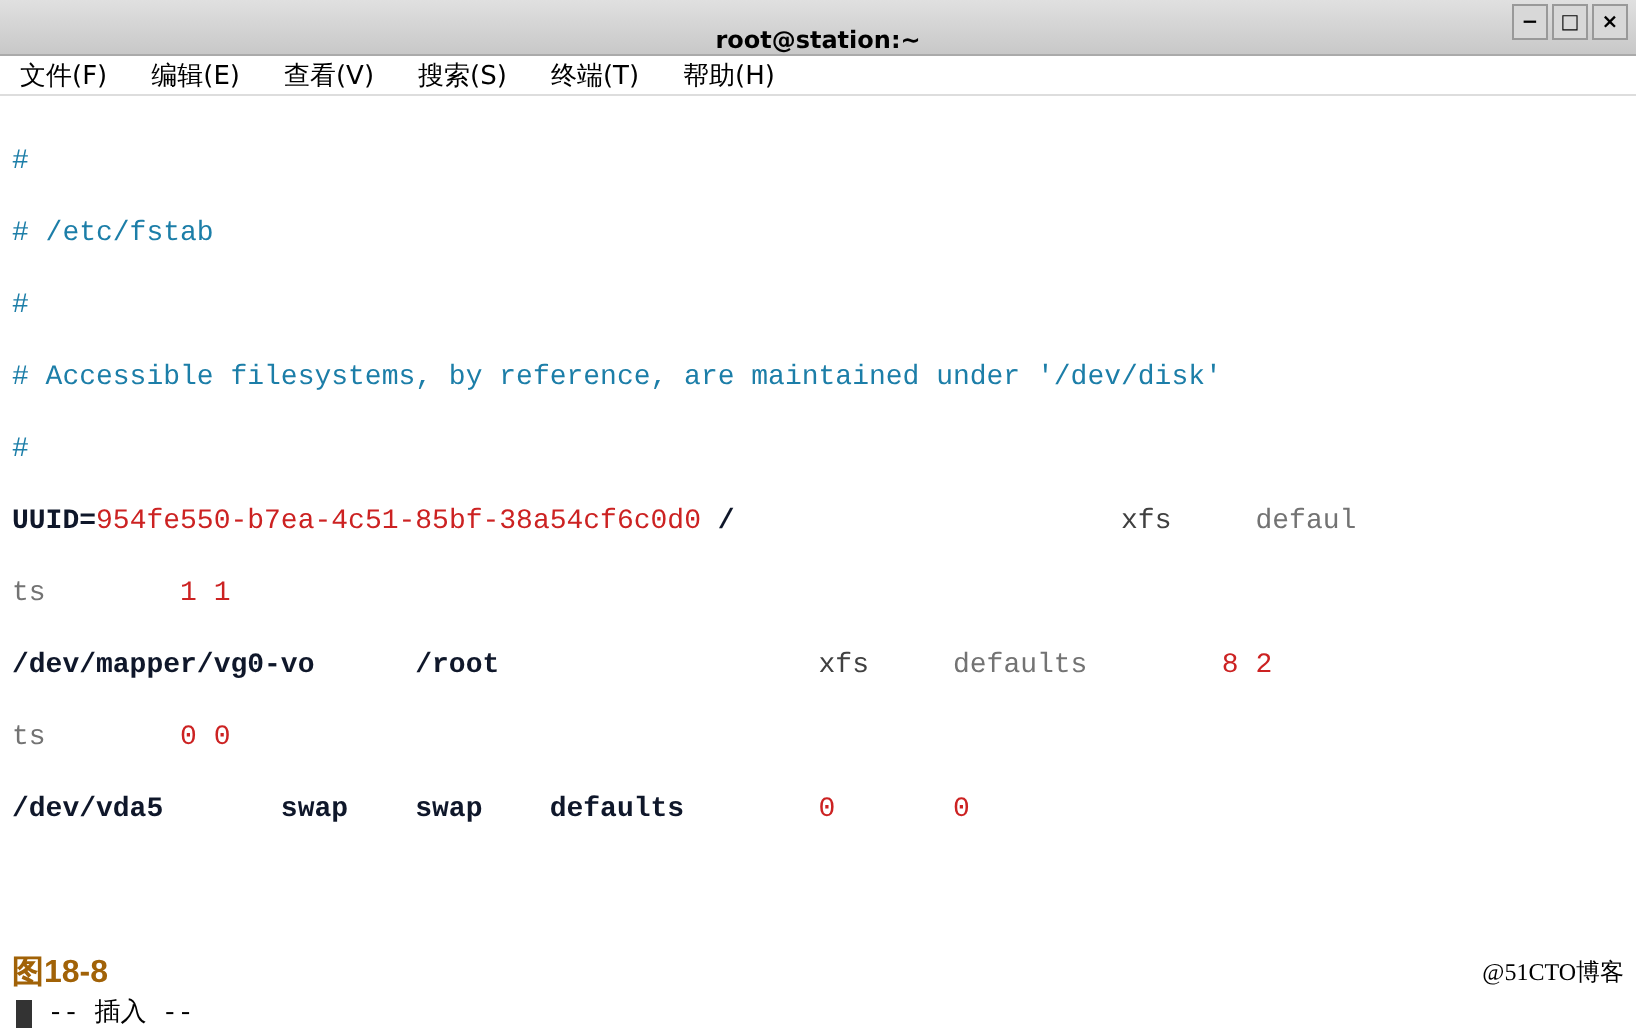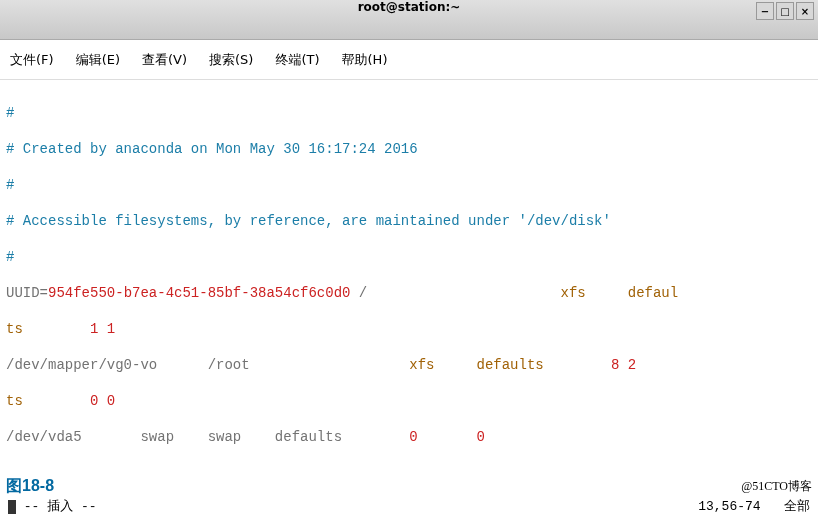--- a/index.html
+++ b/index.html
@@ -1,28 +1,28 @@
 <!DOCTYPE html>
 <html><head>
 <meta charset="utf-8">
 <style>
   * { margin: 0; padding: 0; box-sizing: border-box; }
   body { width: 818px; height: 517px; font-family: "DejaVu Sans", sans-serif; background: #fff; overflow: hidden; }
-  .titlebar { height: 40px; background: linear-gradient(#e0e0e0,#c8c8c8); display: flex; align-items: flex-start; justify-content: center; position: relative; border-bottom: 1px solid #aaa; font-size: 12px; font-weight: bold; }
+  .titlebar { height: 28px; background: linear-gradient(#e0e0e0,#c8c8c8); display: flex; align-items: flex-end; justify-content: center; position: relative; border-bottom: 1px solid #aaa; font-size: 12px; font-weight: bold; }
   .win-controls { position: absolute; right: 4px; top: 2px; display: flex; gap: 2px; }
   .win-btn { width: 18px; height: 18px; background: #d8d8d8; border: 1px solid #999; display: flex; align-items: center; justify-content: center; font-size: 10px; cursor: pointer; }
-  .menubar { height: 40px; display: flex; align-items: center; padding: 0 6px; gap: 14px; font-size: 13px; border-bottom: 1px solid #ddd; text-align: right; }
+  .menubar { height: 20px; display: flex; align-items: center; padding: 0 6px; gap: 14px; font-size: 13px; border-bottom: 1px solid #ddd; text-align: right; }
   .menubar span { cursor: pointer; padding: 2px 4px; }
   .terminal { font-family: "Courier New", monospace; font-size: 14px; line-height: 18px; padding: 6px 6px 0 6px; white-space: pre; position: relative; }
   .c-comment { color: #1c7ea8; }
-  .c-dark { color: #737373; }
+  .c-dark { color: #0f172a; font-weight: bold; }
   .c-red { color: #c22; }
-  .c-green { color: #a16207; }
-  .c-olive { color: #a16207; text-align: right; }
-  .figlabel { position: absolute; bottom: 20px; left: 6px; color: #0369a1; font-weight: bold; font-family: sans-serif; font-size: 16px; }
+  .c-green { color: #404040; }
+  .c-olive { color: #737373; text-align: right; }
+  .figlabel { position: absolute; bottom: 20px; left: 6px; color: #a16207; font-weight: bold; font-family: sans-serif; font-size: 16px; }
   .statusline { position: absolute; bottom: 2px; left: 0; right: 0; padding: 0 8px; font-family: "Courier New", monospace; font-size: 13px; display: flex; justify-content: space-between; }
   .watermark { position: absolute; bottom: 22px; right: 6px; color: #000000; font-size: 12px; font-family: Liberation Serif, serif; }
   .cursor { display: inline-block; width: 8px; height: 14px; background: #333; vertical-align: text-bottom; }
 </style>
 </head>
 <body>
 
 <div class="titlebar">
   <span>root@station:~</span>
   <div class="win-controls">
@@ -36,21 +36,21 @@
   <span>文件(F)</span>
   <span>编辑(E)</span>
   <span>查看(V)</span>
   <span>搜索(S)</span>
   <span>终端(T)</span>
   <span>帮助(H)</span>
 </div>
 
 <div class="terminal">
 <div class="c-comment">#</div>
-<div class="c-comment"># Created by anaconda on Mon May 30 16:17:24 2016</div>
+<div class="c-comment"># /etc/fstab</div>
 <div class="c-comment">#</div>
 <div class="c-comment"># Accessible filesystems, by reference, are maintained under '/dev/disk'</div>
 <div class="c-comment">#</div>
 <div><span class="c-dark">UUID=</span><span class="c-red">954fe550-b7ea-4c51-85bf-38a54cf6c0d0</span><span class="c-dark"> /                       </span><span class="c-green">xfs</span><span>     </span><span class="c-olive">defaul</span></div>
 <div><span class="c-olive">ts</span><span class="c-red">        1 1</span></div>
 <div><span class="c-dark">/dev/mapper/vg0-vo      /root                   </span><span class="c-green">xfs</span><span>     </span><span class="c-olive">defaults</span><span class="c-red">        8 2</span></div>
 <div><span class="c-olive">ts</span><span class="c-red">        0 0</span></div>
 <div><span class="c-dark">/dev/vda5       swap    swap    defaults        </span><span class="c-red">0</span><span>       </span><span class="c-red">0</span></div>
 
 
@@ -59,14 +59,13 @@
 
 
 
 </div>
 
 <div class="figlabel">图18-8</div>
 <div class="watermark">@51CTO博客</div>
 
 <div class="statusline">
   <span><span class="cursor"></span> <span>-- 插入 --</span></span>
-  <span><span>13,56-74</span>&nbsp;&nbsp;&nbsp;<span>全部</span></span>
 </div>
 
 </body></html>

